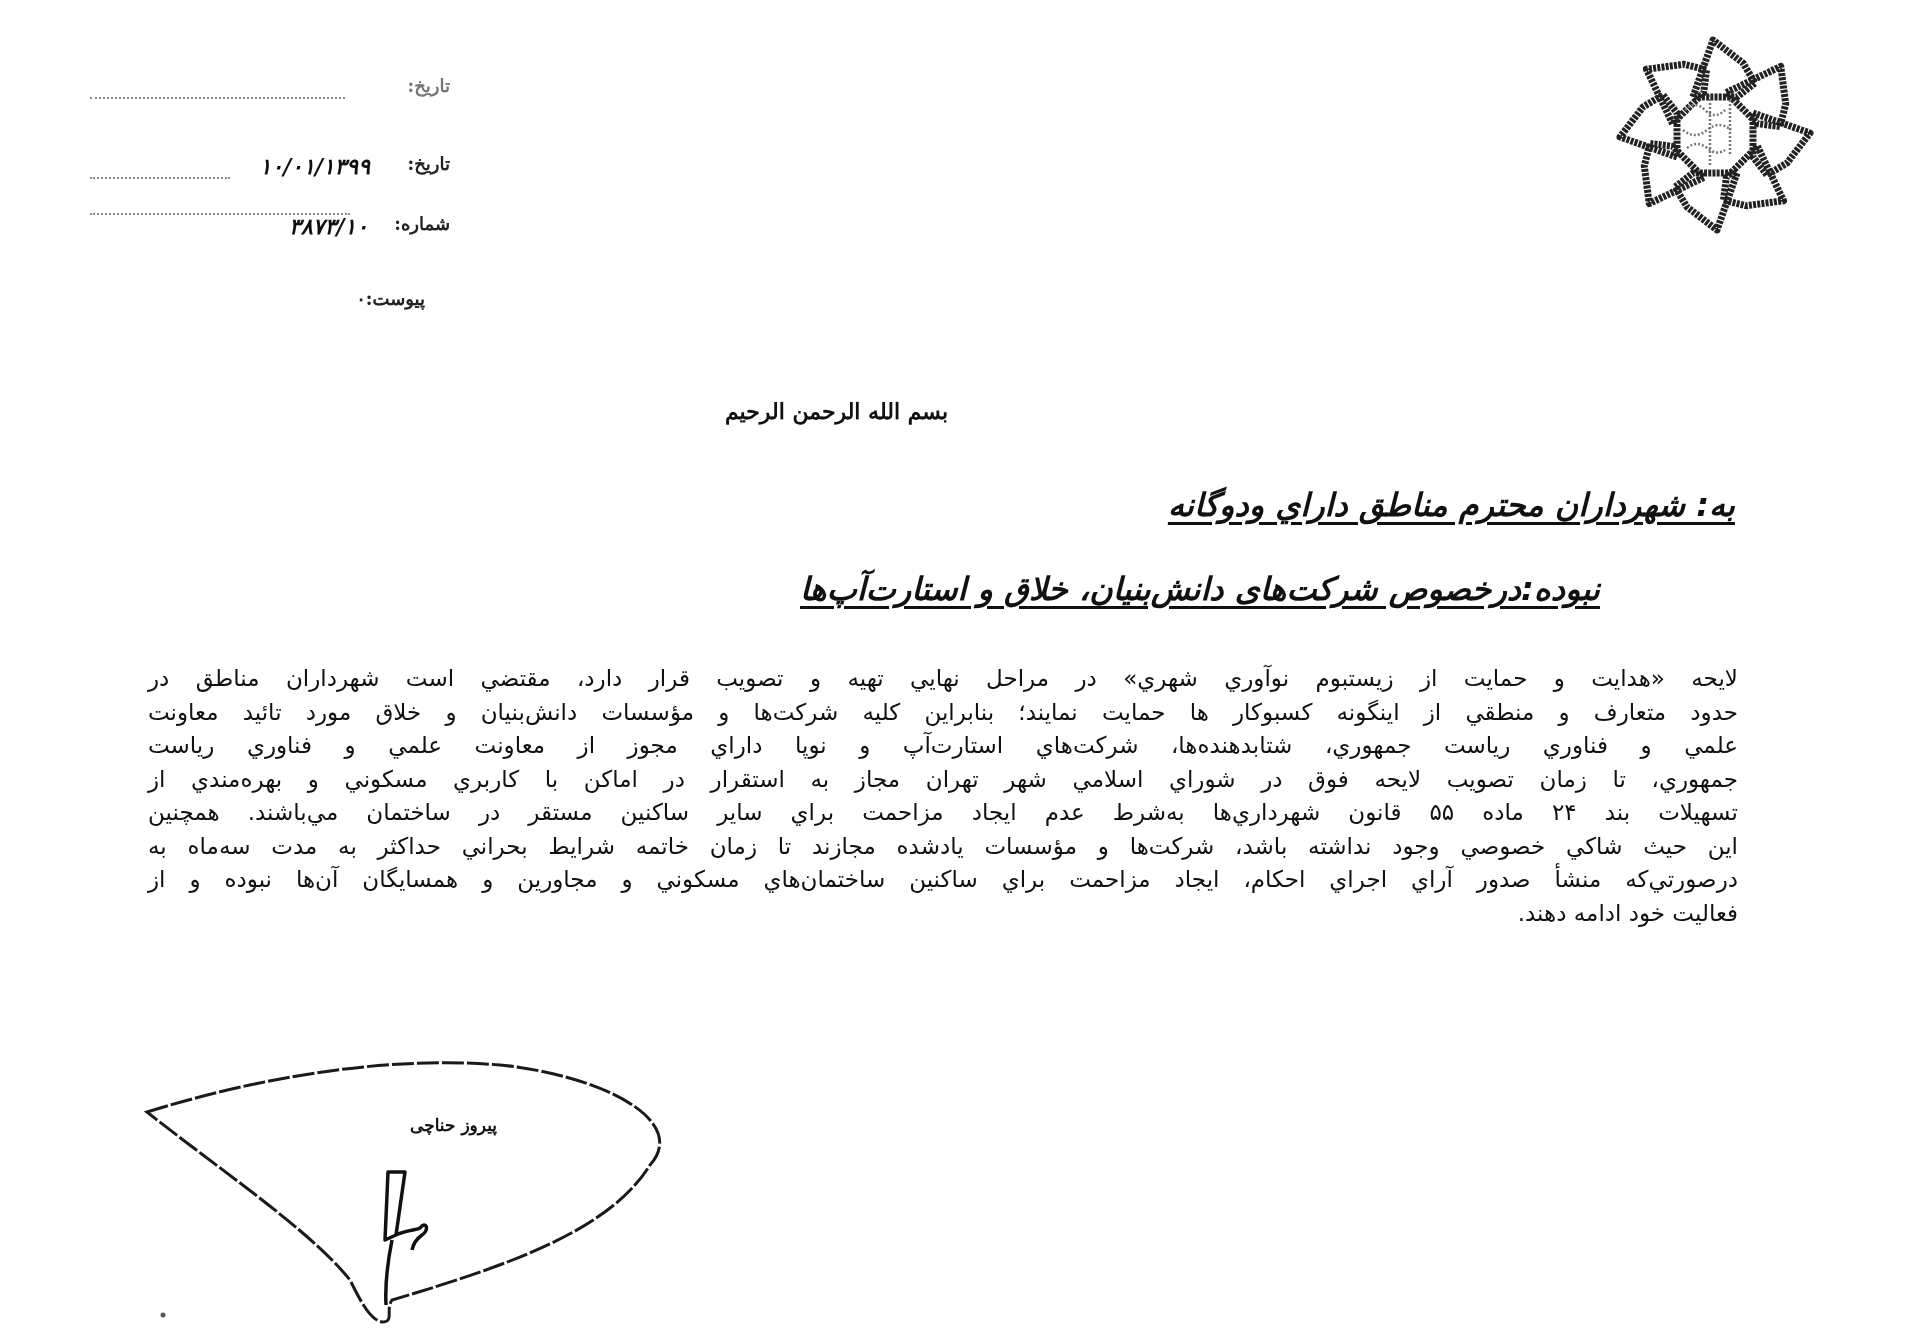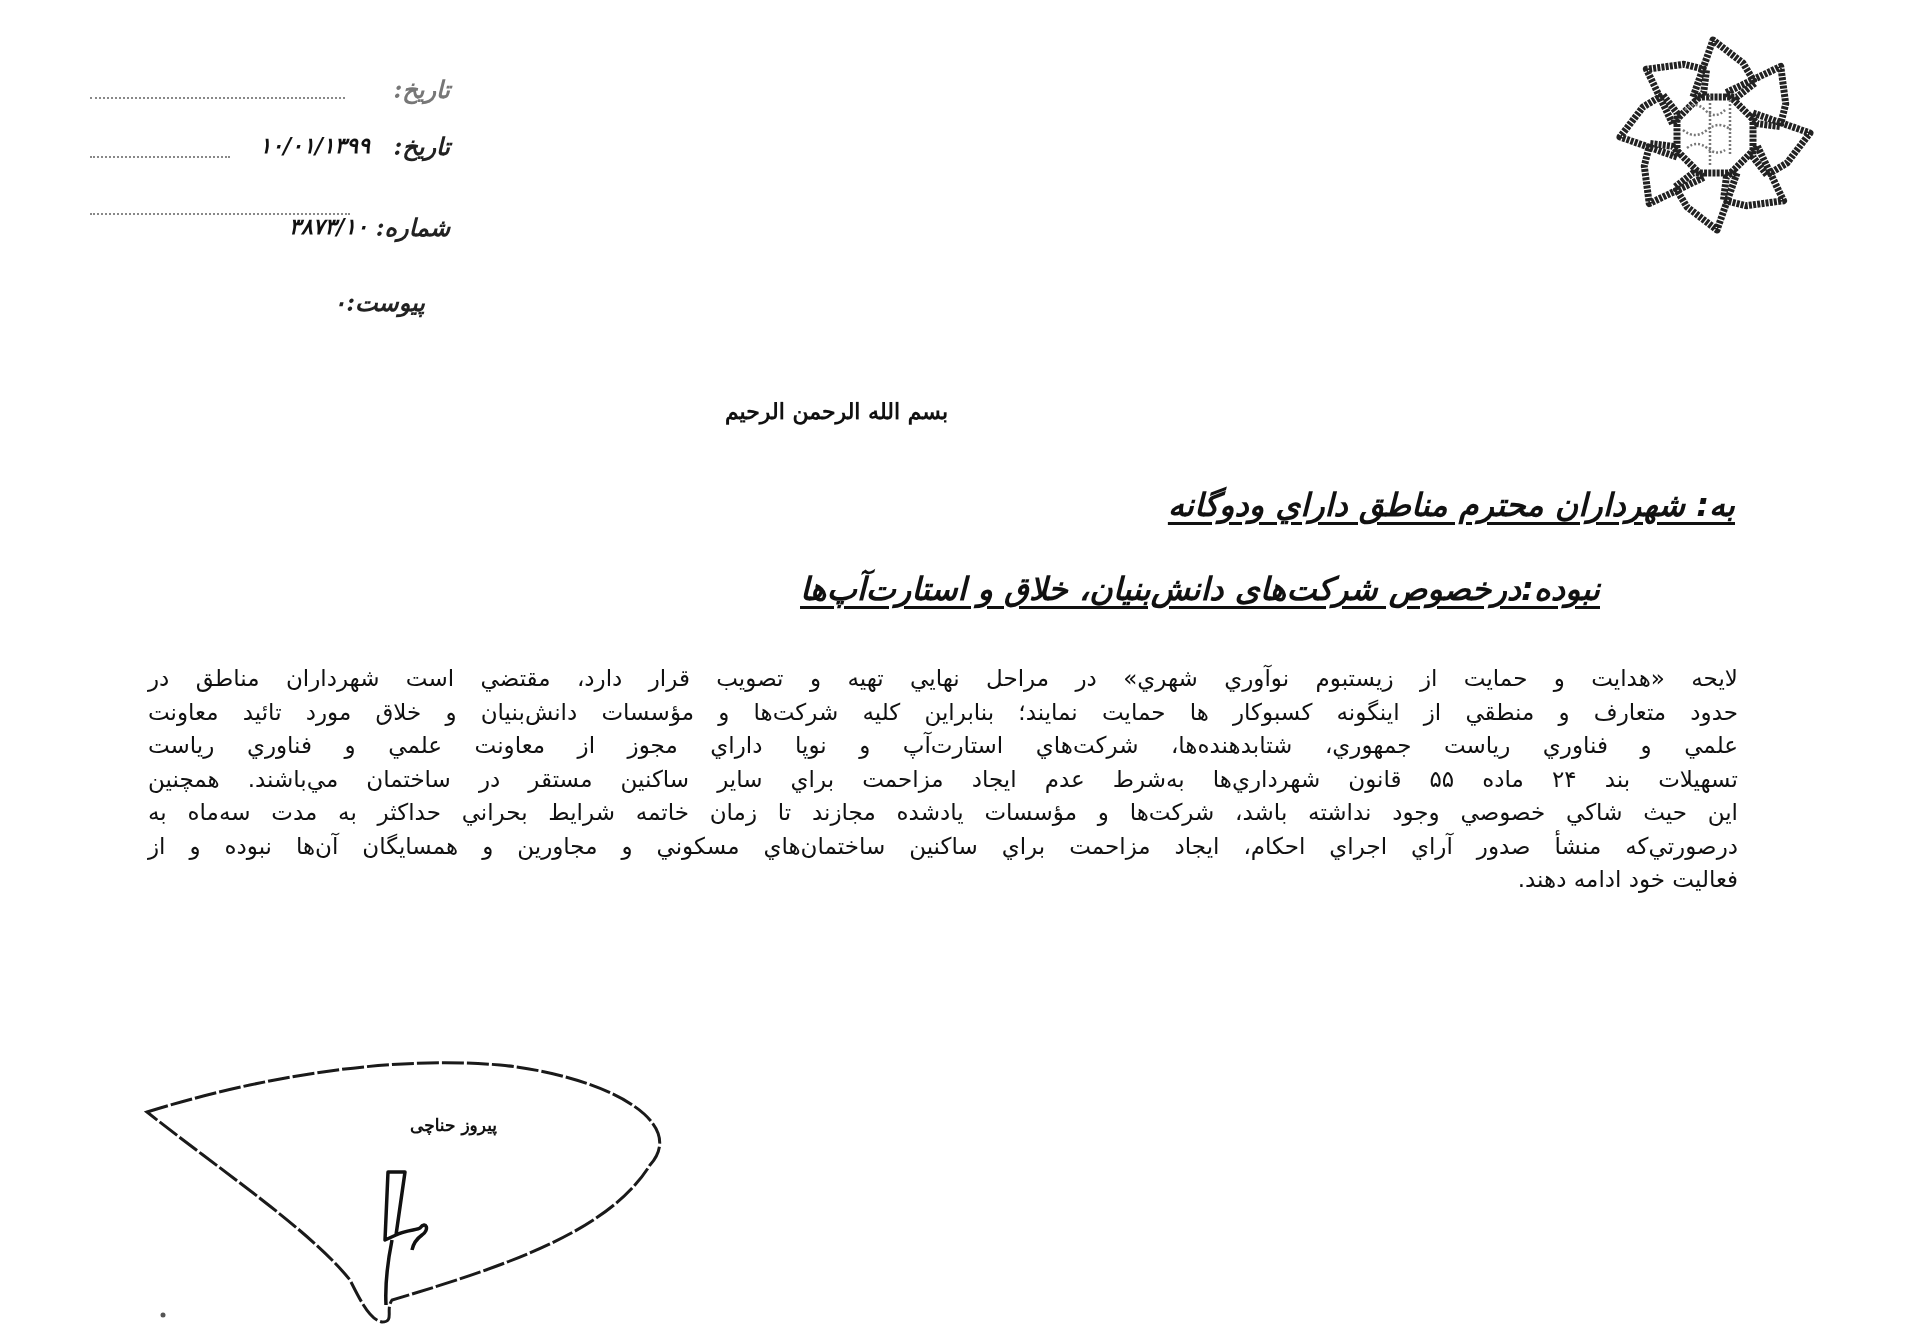--- a/index.html
+++ b/index.html
@@ -5,22 +5,22 @@
   html, body { margin:0; padding:0; }
   body {
     width:1920px; height:1335px; background:#ffffff; position:relative; overflow:hidden;
     font-family: "DejaVu Sans", sans-serif; color:#111;
   }
   .abs { position:absolute; }
 
   
   .hdr-row { position:absolute; height:40px; width:360px; left:90px; }
   .hdr-label {
-    position:absolute; right:0; top:0; font-family:"DejaVu Serif", serif; font-weight:bold; font-style:italic;
-    font-size:24px; direction:rtl; white-space:nowrap; color:#222;
+    position:absolute; right:0; top:0; font-family:"DejaVu Serif", serif; font-weight:bold; 
+    font-size:18px; direction:rtl; white-space:nowrap; color:#222;
   }
   .hdr-dots {
     position:absolute; left:0; height:0; border-bottom:2px dotted #888;
   }
   .hdr-value {
     position:absolute; font-family:"DejaVu Serif", serif; font-weight:bold; font-style:italic; font-size:22px;
     direction:rtl; white-space:nowrap; color:#111;
   }
 
   .basmala {
@@ -71,21 +71,21 @@
   <g transform="translate(130,120)" fill="none" stroke="#777" stroke-width="2.5" stroke-dasharray="2 2">
     <path d="M-30,-20 q10,-10 20,0 t20,0 M-32,0 q12,10 24,0 t24,0 M-28,18 q10,-8 20,0 t18,2 M-5,-35 v70 M15,-30 v55"></path>
   </g>
 </svg>
 
 <div class="hdr-row" style="top:75px;">
   <span class="hdr-dots" style="width:255px; top:22px;"></span>
   <span class="hdr-label" style="color:#777;">تاریخ:</span>
 </div>
 
-<div class="hdr-row" style="top:132px;text-align:right;">
+<div class="hdr-row" style="top:153px;text-align:right;">
   <span class="hdr-dots" style="width:140px; top:24px;"></span>
   <span class="hdr-value" style="right:80px; top:0;">۱۰/۰۱/۱۳۹۹</span>
   <span class="hdr-label">تاریخ:</span>
 </div>
 
 <div class="hdr-row" style="top:205px;">
   <span class="hdr-dots" style="width:260px; top:8px;"></span>
   <span class="hdr-value" style="right:82px; top:8px;">۳۸۷۳/۱۰</span>
   <span class="hdr-label" style="top:8px;">شماره:</span>
 </div>
@@ -99,20 +99,21 @@
 <div class="basmala">بسم الله الرحمن الرحیم</div>
 
 <div class="recipient">به: شهرداران محترم مناطق داراي ودوگانه</div>
 
 <div class="subject">نبوده:درخصوص شرکت‌های دانش‌بنیان، خلاق و استارت‌آپ‌ها</div>
 
 <div class="body-text">
   <span class="body-line">لایحه «هدایت و حمایت از زیستبوم نوآوري شهري» در مراحل نهایي تهیه و تصویب قرار دارد، مقتضي است شهرداران مناطق در</span>
   <span class="body-line">حدود متعارف و منطقي از اینگونه کسبوکار ها حمایت نمایند؛ بنابراین کلیه شرکت‌ها و مؤسسات دانش‌بنیان و خلاق مورد تائید معاونت</span>
   <span class="body-line">علمي و فناوري ریاست جمهوري، شتابدهنده‌ها، شرکت‌هاي استارت‌آپ و نوپا داراي مجوز از معاونت علمي و فناوري ریاست</span>
+  <span class="body-line">جمهوري، تا زمان تصویب لایحه فوق در شوراي اسلامي شهر تهران مجاز به استقرار در اماکن با کاربري مسکوني و بهره‌مندي از</span>
   <span class="body-line">تسهیلات بند ۲۴ ماده ۵۵ قانون شهرداري‌ها به‌شرط عدم ایجاد مزاحمت براي سایر ساکنین مستقر در ساختمان مي‌باشند. همچنین</span>
   <span class="body-line">این حیث شاکي خصوصي وجود نداشته باشد، شرکت‌ها و مؤسسات یادشده مجازند تا زمان خاتمه شرایط بحراني حداکثر به مدت سه‌ماه به</span>
   <span class="body-line">درصورتي‌که منشأ صدور آراي اجراي احکام، ایجاد مزاحمت براي ساکنین ساختمان‌هاي مسکوني و مجاورین و همسایگان آن‌ها نبوده و از</span>
   <span class="body-line last">فعالیت خود ادامه دهند.</span>
 </div>
 
 <svg class="abs" style="left:130px; top:1060px;" width="540" height="275" viewBox="0 0 540 275">
   <path d="M17,52 C120,20 250,-5 370,5 C470,15 560,60 520,105 C480,170 380,205 262,240 C255,250 265,262 252,262 C240,260 230,240 220,220 C180,170 90,110 17,52 Z" fill="none" stroke="#1a1a1a" stroke-width="3" stroke-dasharray="22 3"></path>
 
   <path d="M258,112 L275,112 L266,175 L255,180 L258,112 Z M266,175 C275,170 288,170 290,168 C296,160 300,170 292,175 C285,180 283,185 282,190 M262,180 C258,200 255,225 256,245" fill="none" stroke="#111" stroke-width="3.5" stroke-linejoin="round"></path>

